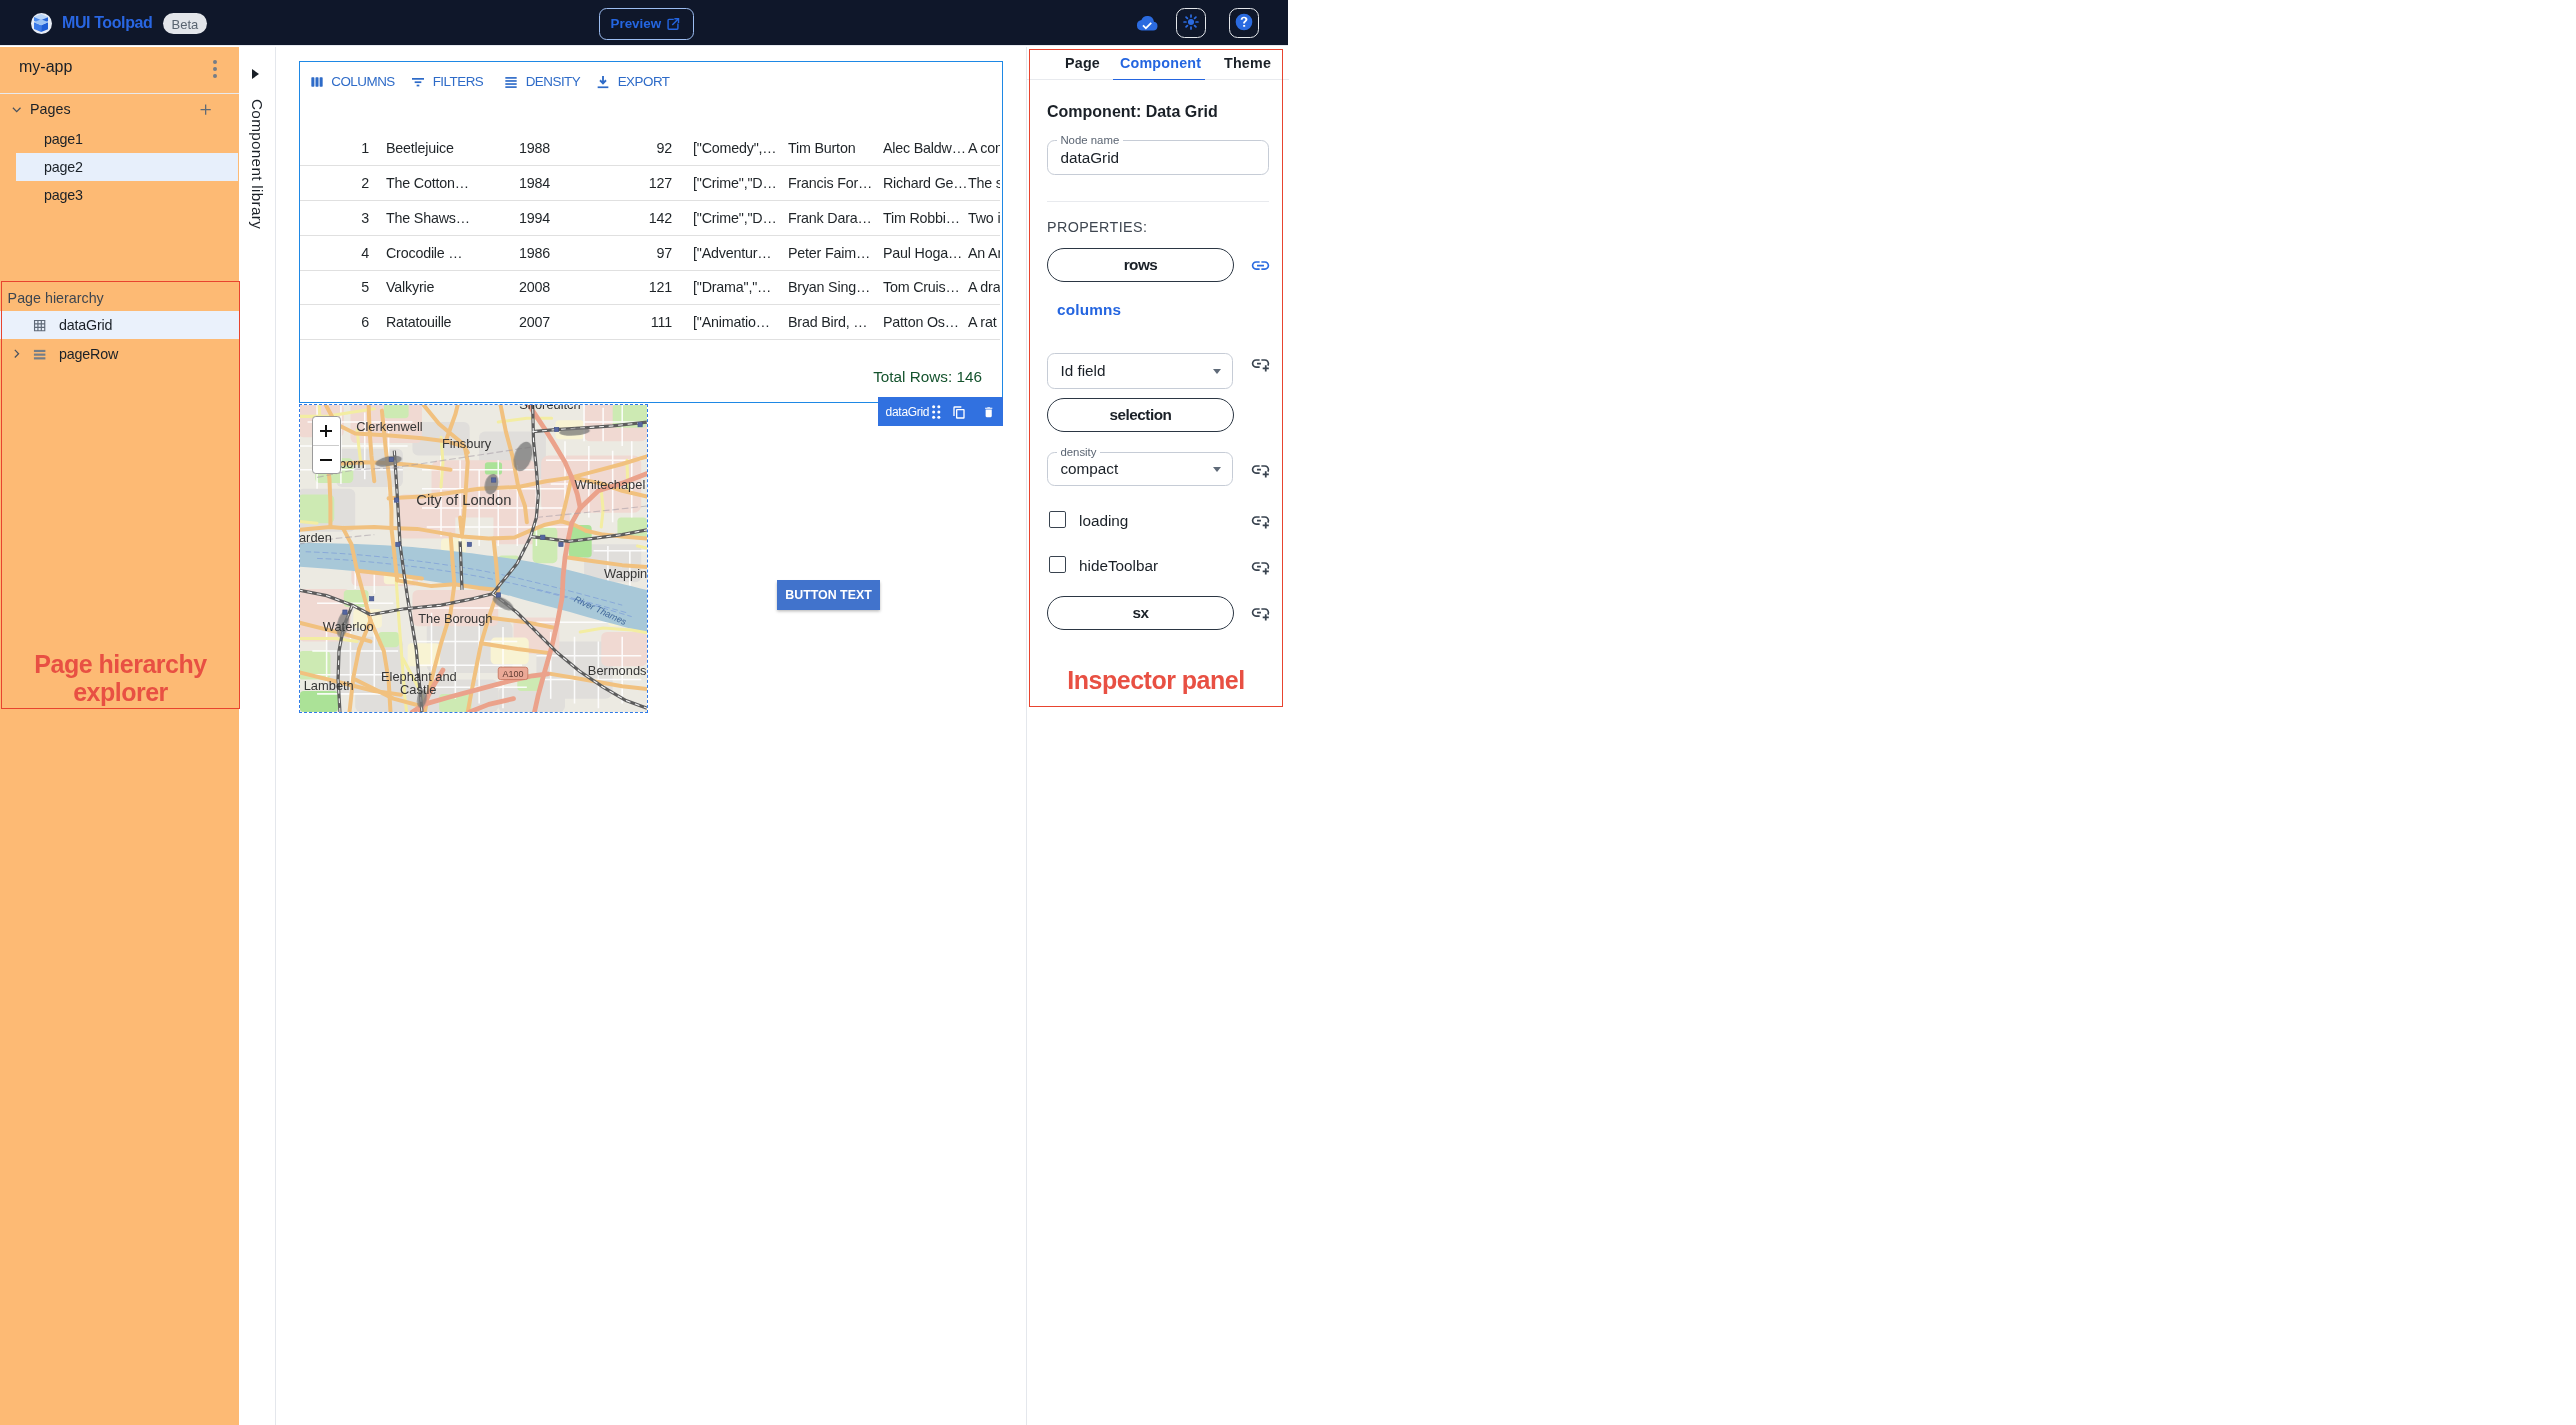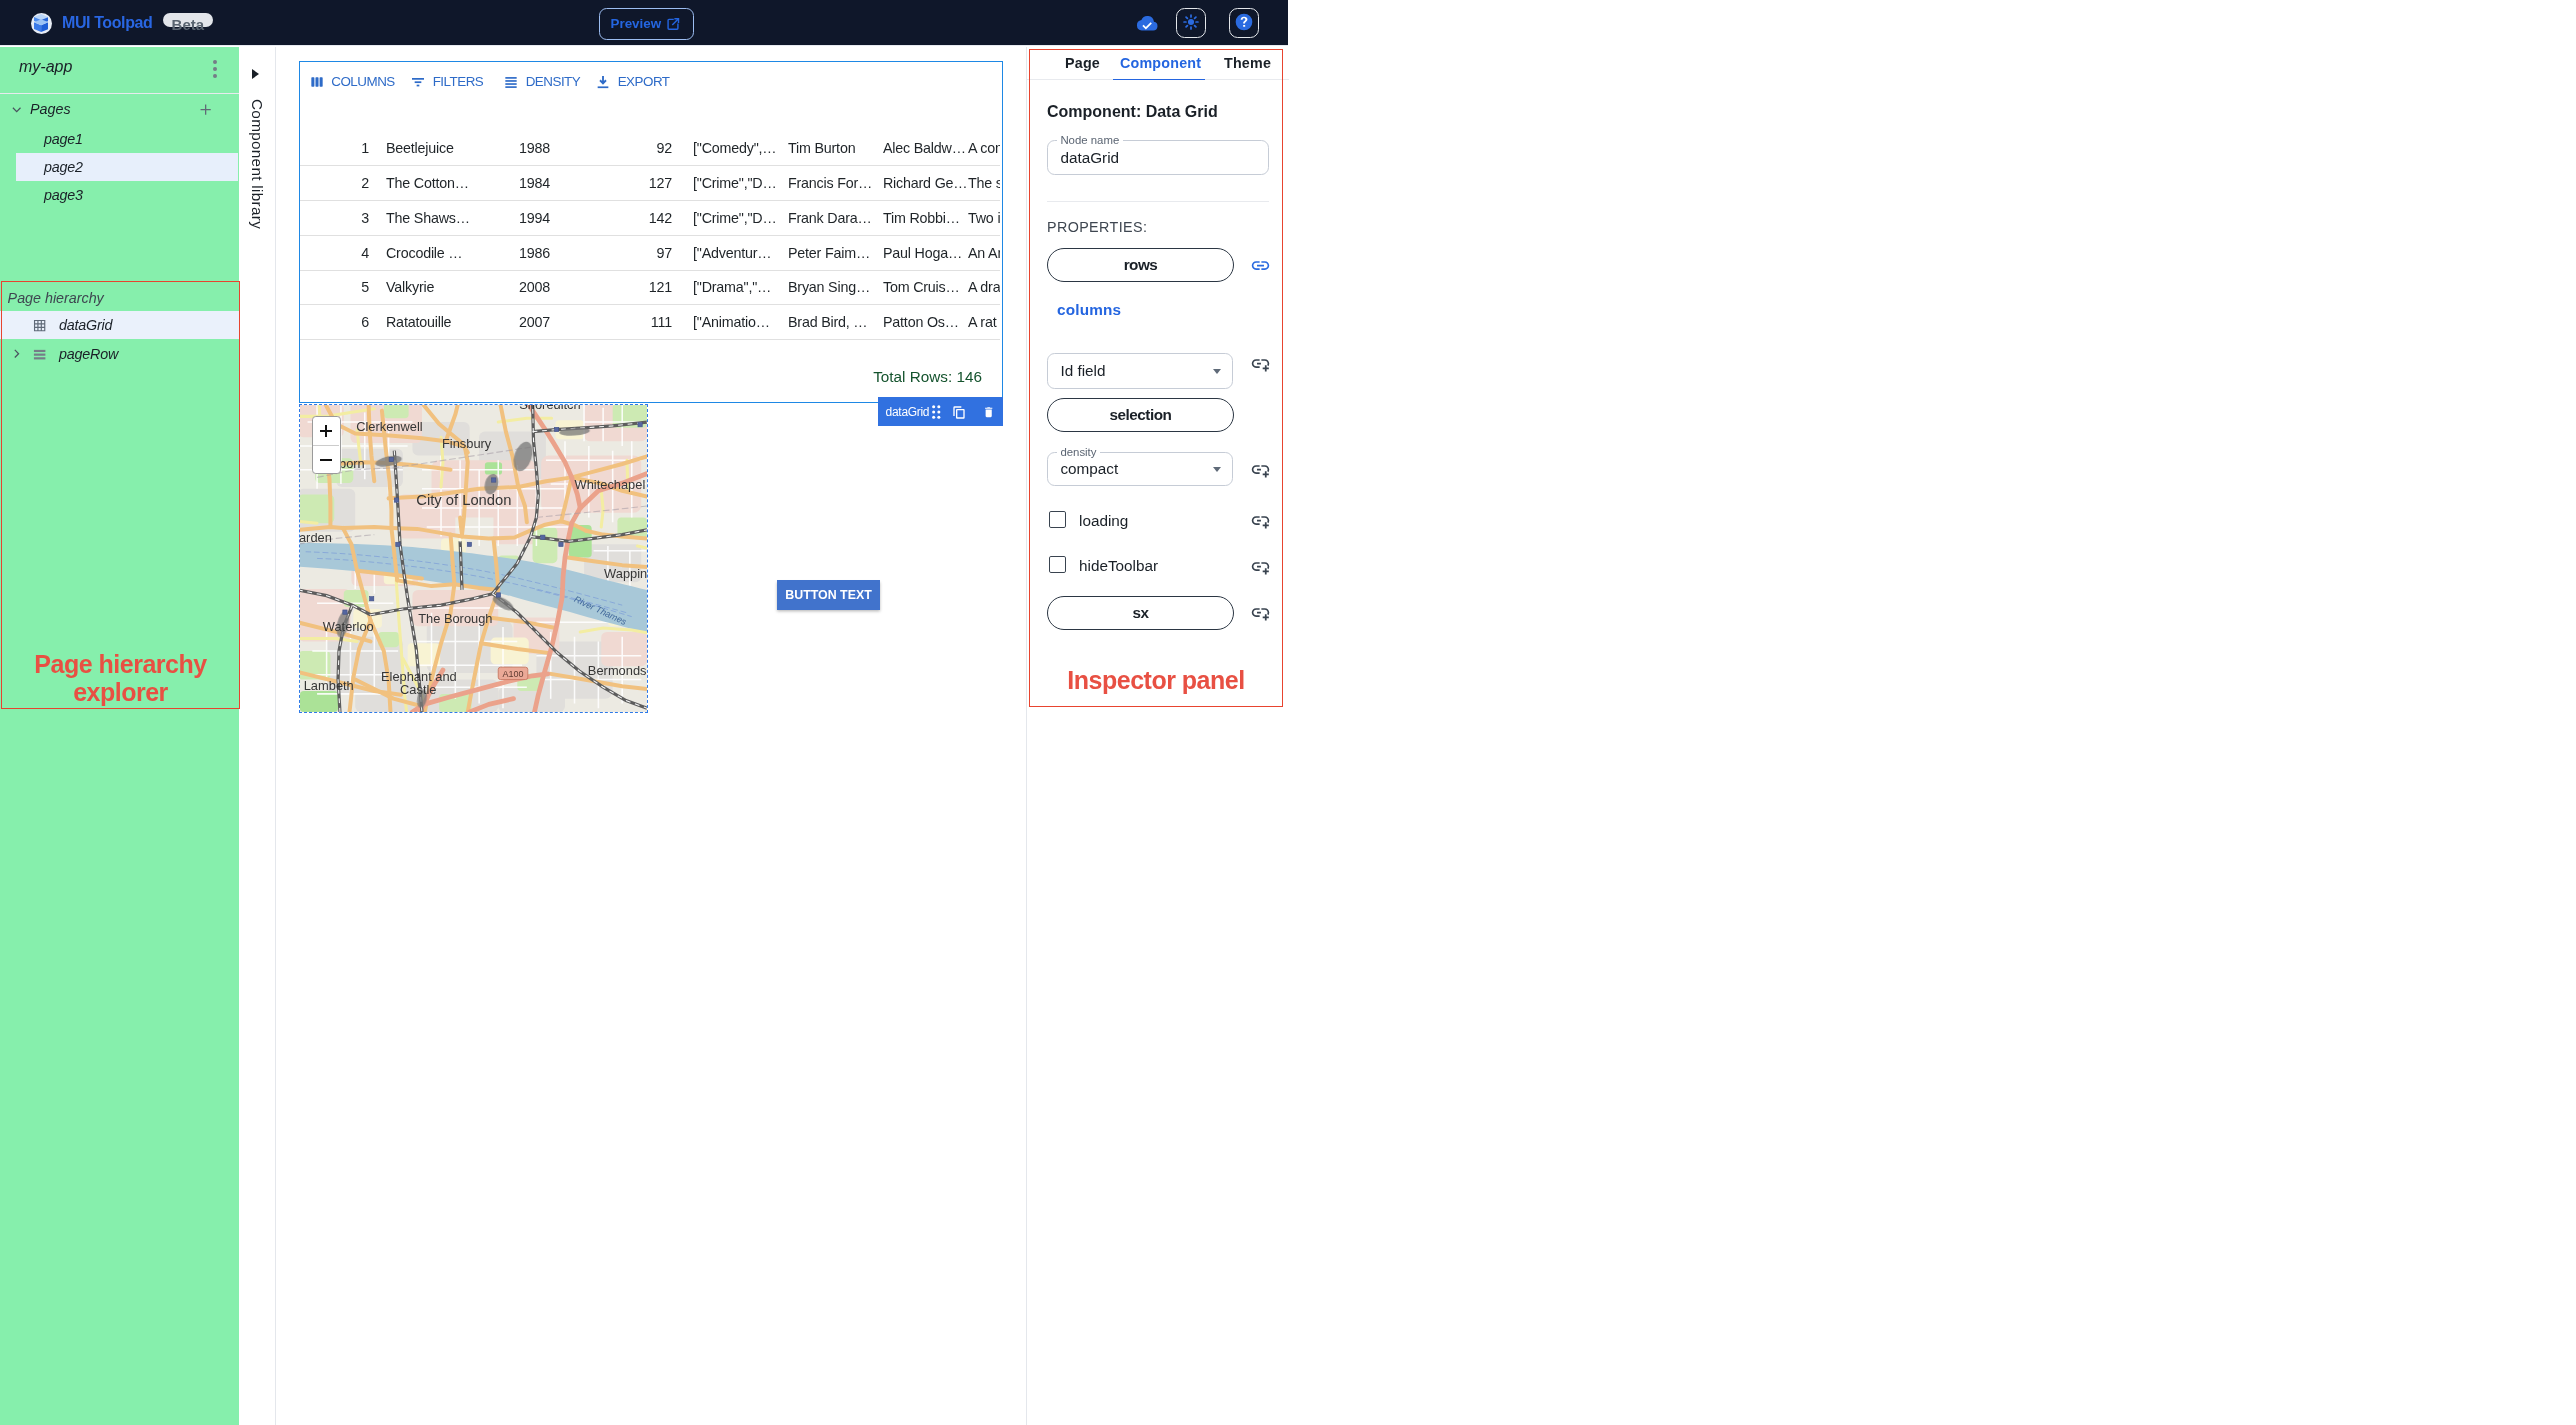--- a/index.html
+++ b/index.html
@@ -2,26 +2,26 @@
 <html><head>
 <meta charset="utf-8">
 <style>
 * { box-sizing: border-box; margin: 0; padding: 0; }
 html,body { width:1288px; height:713px; overflow:hidden; font-family:"Liberation Sans",sans-serif; background:#fff; }
 
 #appbar { position:absolute; left:0; top:0; width:1288px; height:46px; background:#0f172a; border-bottom:1px solid #e7eaf0; z-index:5; }
 #logohalo { position:absolute; left:30.5px; top:13.4px; width:21px; height:21px; border-radius:50%; background:#e7ecf5; }
 #logo { position:absolute; left:34px; top:14.3px; width:14.3px; height:20px; }
 #brand { position:absolute; left:62px; top:14px; font-size:16px; font-weight:bold; color:#2966e2; letter-spacing:-0.4px; }
-#beta { position:absolute; left:163px; top:13px; height:14px; padding:0 8.6px; background:#e2e5ea; border-radius:11.4px; font-size:15px; font-weight:bold; color:#596470; line-height:23px; }
+#beta { position:absolute; left:163px; top:13px; height:21px; padding:0 8.6px; background:#e2e5ea; border-radius:11.4px; font-size:13px; font-weight:normal; color:#596470; line-height:23px; }
 #previewbtn { position:absolute; left:599px; top:7.6px; width:95px; height:32px; border:1px solid #9cbdf1; border-radius:7.6px; color:#2465e0; font-size:13.4px; font-weight:bold; line-height:30.5px; padding-left:10.5px; }
 #previewbtn svg { position:absolute; right:12.4px; top:8.6px; }
 .tbicon { position:absolute; top:7.6px; width:30px; height:30px; border:1px solid #e3e6ea; border-radius:8.6px; }
 
-#sidebar { position:absolute; left:0; top:47px; width:273px; bottom:0; background:#86efac; border-right:1px solid #e4e7ec;font-style:italic; }
+#sidebar { position:absolute; left:0; top:47px; width:273px; bottom:0; background:#fdba74; border-right:1px solid #e4e7ec; }
 #myapp { position:absolute; left:19px; top:11.4px; font-size:16px; color:#1a2027; }
 .kebab { position:absolute; left:213px; top:13.4px; width:3.8px; height:17px; }
 .kebab span { position:absolute; left:0; width:3.8px; height:3.8px; border-radius:50%; background:#757d87; }
 #sdiv1 { position:absolute; left:0; top:46px; width:239px; height:1px; background:#e8eaee; }
 #pagesrow { position:absolute; left:0; top:49px; width:239px; height:27px; }
 #pagesrow .lbl { position:absolute; left:30px; top:4.8px; font-size:14.3px; color:#1a2027; }
 .pgitem { position:absolute; left:0; width:239px; height:28px; font-size:14.3px; color:#1a2027; line-height:28px; padding-left:44px; letter-spacing:-0.2px; }
 #phlabel { position:absolute; left:7.6px; top:243px; font-size:14.3px; color:#3e4650; }
 .phrow { position:absolute; left:0; width:239px; height:28px; line-height:28px; }
 .phrow .txt { position:absolute; left:59px; top:0; font-size:14.3px; color:#1a2027; letter-spacing:-0.2px; }

